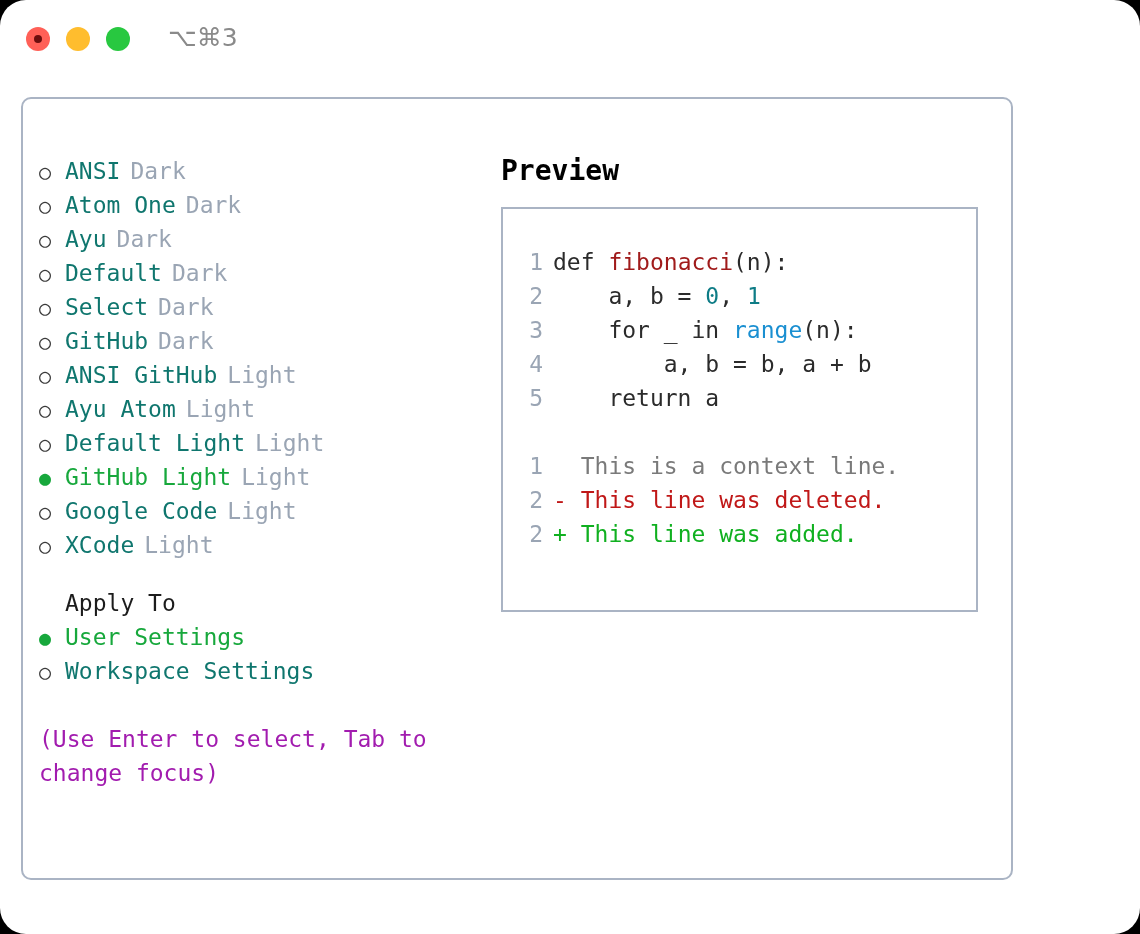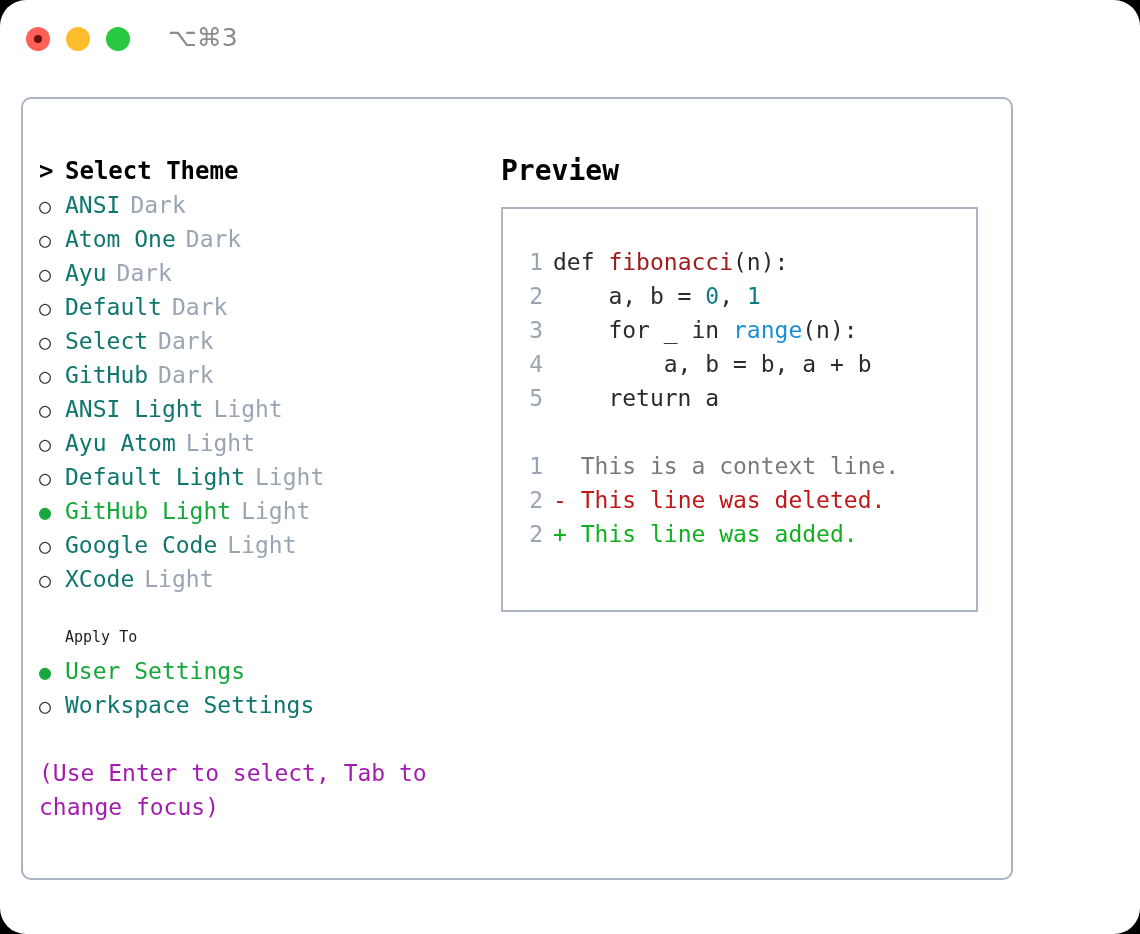--- a/index.html
+++ b/index.html
@@ -116,21 +116,21 @@
     display: inline-block;
     width: 26px;
     font-weight: bold;
     color: #000;
   }
 
   #applyto-head {
     position: relative;
     height: 34px;
     line-height: 34px;
-    font-size: 15px;
+    font-size: 23px;
     color: #1c1c1c;
     padding-left: 26px;
     white-space: nowrap;
   }
   .spacer-sm { height: 24px; }
   .spacer-md { height: 34px; }
 
   #hint {
     font-size: 23px;
     line-height: 34px;
@@ -195,32 +195,29 @@
     <div id="tl-close-dot"></div>
     <div class="traffic" id="tl-min"></div>
     <div class="traffic" id="tl-max"></div>
     <div id="shortcut">⌥⌘3</div>
   </div>
 
   <div id="panel">
 
     <div id="left-col">
 
-      <div id="section-title">
-        <span class="caret">&gt;</span><span>Select Theme</span>
-      </div>
 
       <div id="theme-list">
           <div class="row"><span class="bullet">○</span><span class="rowlabel">ANSI</span><span class="rowtag">Dark</span></div>
           <div class="row"><span class="bullet">○</span><span class="rowlabel">Atom One</span><span class="rowtag">Dark</span></div>
           <div class="row"><span class="bullet">○</span><span class="rowlabel">Ayu</span><span class="rowtag">Dark</span></div>
           <div class="row"><span class="bullet">○</span><span class="rowlabel">Default</span><span class="rowtag">Dark</span></div>
           <div class="row"><span class="bullet">○</span><span class="rowlabel">Select</span><span class="rowtag">Dark</span></div>
           <div class="row"><span class="bullet">○</span><span class="rowlabel">GitHub</span><span class="rowtag">Dark</span></div>
-          <div class="row"><span class="bullet">○</span><span class="rowlabel">ANSI Light</span><span class="rowtag">Light</span></div>
+          <div class="row"><span class="bullet">○</span><span class="rowlabel">ANSI GitHub</span><span class="rowtag">Light</span></div>
           <div class="row"><span class="bullet">○</span><span class="rowlabel">Ayu Atom</span><span class="rowtag">Light</span></div>
           <div class="row"><span class="bullet">○</span><span class="rowlabel">Default Light</span><span class="rowtag">Light</span></div>
           <div class="row"><span class="bullet sel">●</span><span class="rowlabel sel">GitHub Light</span><span class="rowtag">Light</span></div>
           <div class="row"><span class="bullet">○</span><span class="rowlabel">Google Code</span><span class="rowtag">Light</span></div>
           <div class="row"><span class="bullet">○</span><span class="rowlabel">XCode</span><span class="rowtag">Light</span></div>
         </div>
 
       <div class="spacer-sm"></div>
 
       <div id="applyto-head">Apply To</div>

